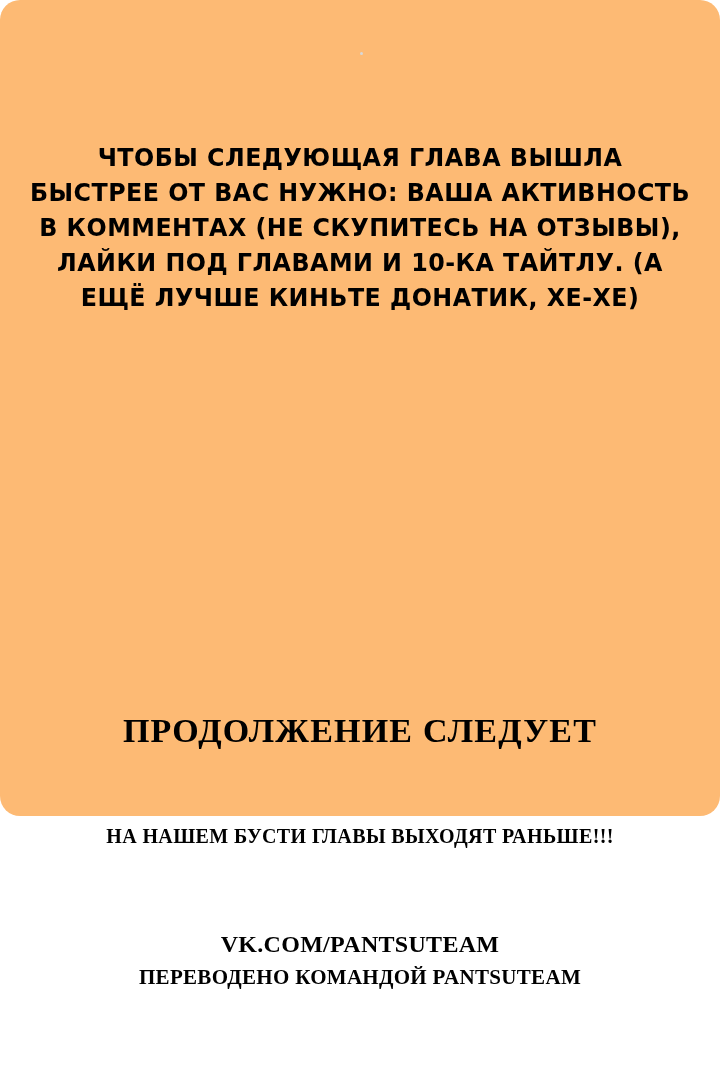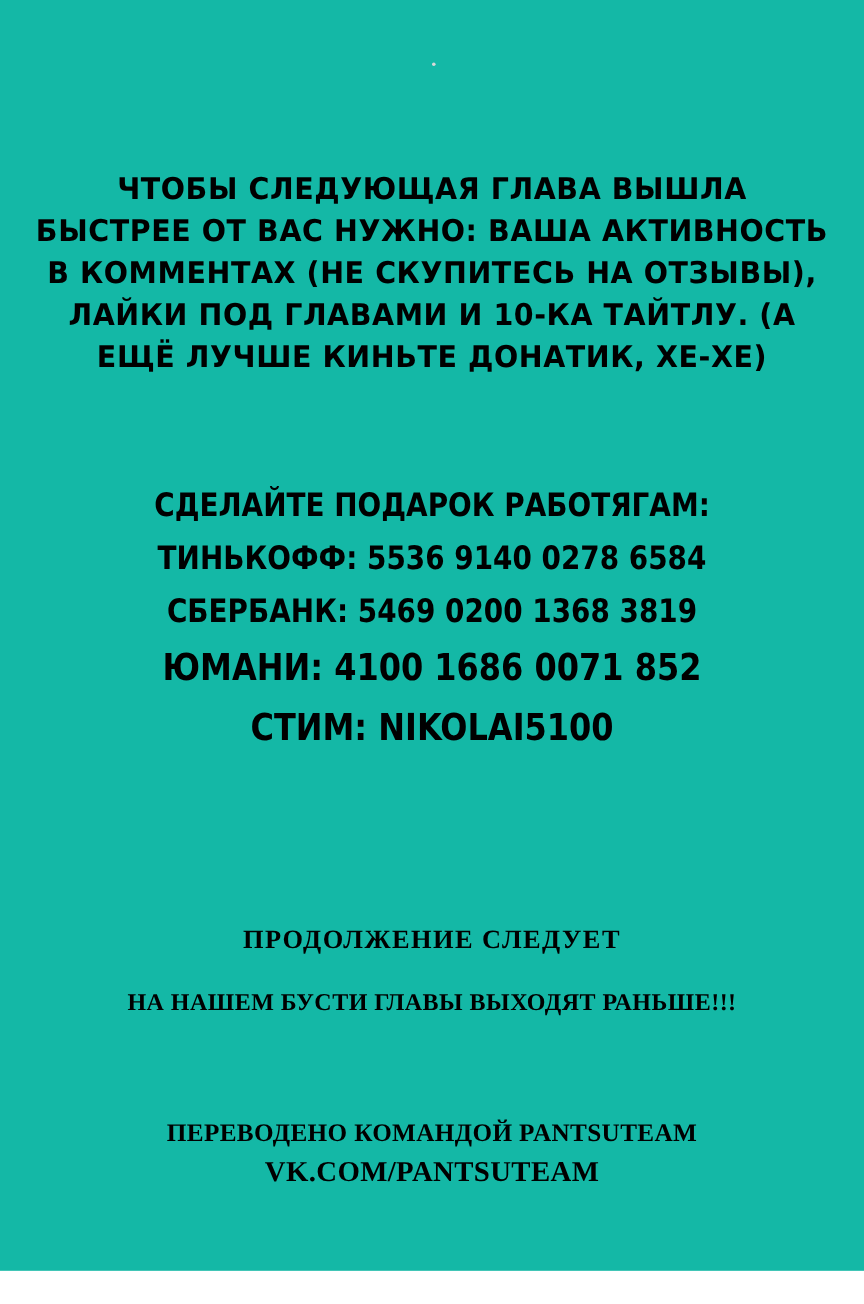--- a/index.html
+++ b/index.html
@@ -11,24 +11,25 @@
     width: 720px;
     height: 1087px;
     position: relative;
     overflow: hidden;
     font-family: "Liberation Sans", sans-serif;
     color: #000000;
   }
 
   .page {
     width: 720px;
-    height: 1059px;
+    height: 816px;
     position: relative;
-    background: #14b8a6;
+    background: #fdba74;
     box-sizing: border-box;
+    border-radius: 20px;
   }
 
   
   .appeal {
     position: absolute;
     top: 140px;
     left: 0;
     width: 720px;
     text-align: center;
     font-family: "DejaVu Sans", sans-serif;
@@ -62,27 +63,27 @@
     white-space: nowrap;
   }
   .donate .d-line.big {
     font-size: 31px;
     line-height: 50px;
   }
 
   
   .continued {
     position: absolute;
-    top: 770px;
+    top: 712px;
     left: 0;
     width: 720px;
     text-align: center;
     font-family: "Liberation Serif", serif;
     font-weight: 700;
-    font-size: 22px;
+    font-size: 34px;
     letter-spacing: 1.2px;
   }
 
   
   .boosty {
     position: absolute;
     top: 820px;
     left: 0;
     width: 720px;
     text-align: center;
@@ -137,32 +138,25 @@
   <div class="speck"></div>
 
   <div class="appeal">
     <span class="line">ЧТОБЫ СЛЕДУЮЩАЯ ГЛАВА ВЫШЛА</span>
     <span class="line">БЫСТРЕЕ ОТ ВАС НУЖНО: ВАША АКТИВНОСТЬ</span>
     <span class="line">В КОММЕНТАХ (НЕ СКУПИТЕСЬ НА ОТЗЫВЫ),</span>
     <span class="line">ЛАЙКИ ПОД ГЛАВАМИ И 10-КА ТАЙТЛУ. (А</span>
     <span class="line">ЕЩЁ ЛУЧШЕ КИНЬТЕ ДОНАТИК, ХЕ-ХЕ)</span>
   </div>
 
-  <div class="donate">
-    <span class="d-line">СДЕЛАЙТЕ ПОДАРОК РАБОТЯГАМ:</span>
-    <span class="d-line">ТИНЬКОФФ: 5536 9140 0278 6584</span>
-    <span class="d-line">СБЕРБАНК: 5469 0200 1368 3819</span>
-    <span class="d-line big">ЮМАНИ: 4100 1686 0071 852</span>
-    <span class="d-line big">СТИМ: NIKOLAI5100</span>
-  </div>
 
   <div class="continued">ПРОДОЛЖЕНИЕ СЛЕДУЕТ</div>
 
   <div class="boosty">
     <span class="b-line">НА НАШЕМ БУСТИ ГЛАВЫ ВЫХОДЯТ РАНЬШЕ!!!</span>
   </div>
 
   <div class="team">
+    <span class="t-line link">VK.COM/PANTSUTEAM</span>
     <span class="t-line">ПЕРЕВОДЕНО КОМАНДОЙ PANTSUTEAM</span>
-    <span class="t-line link">VK.COM/PANTSUTEAM</span>
   </div>
 
 </div>
 
 </body></html>

